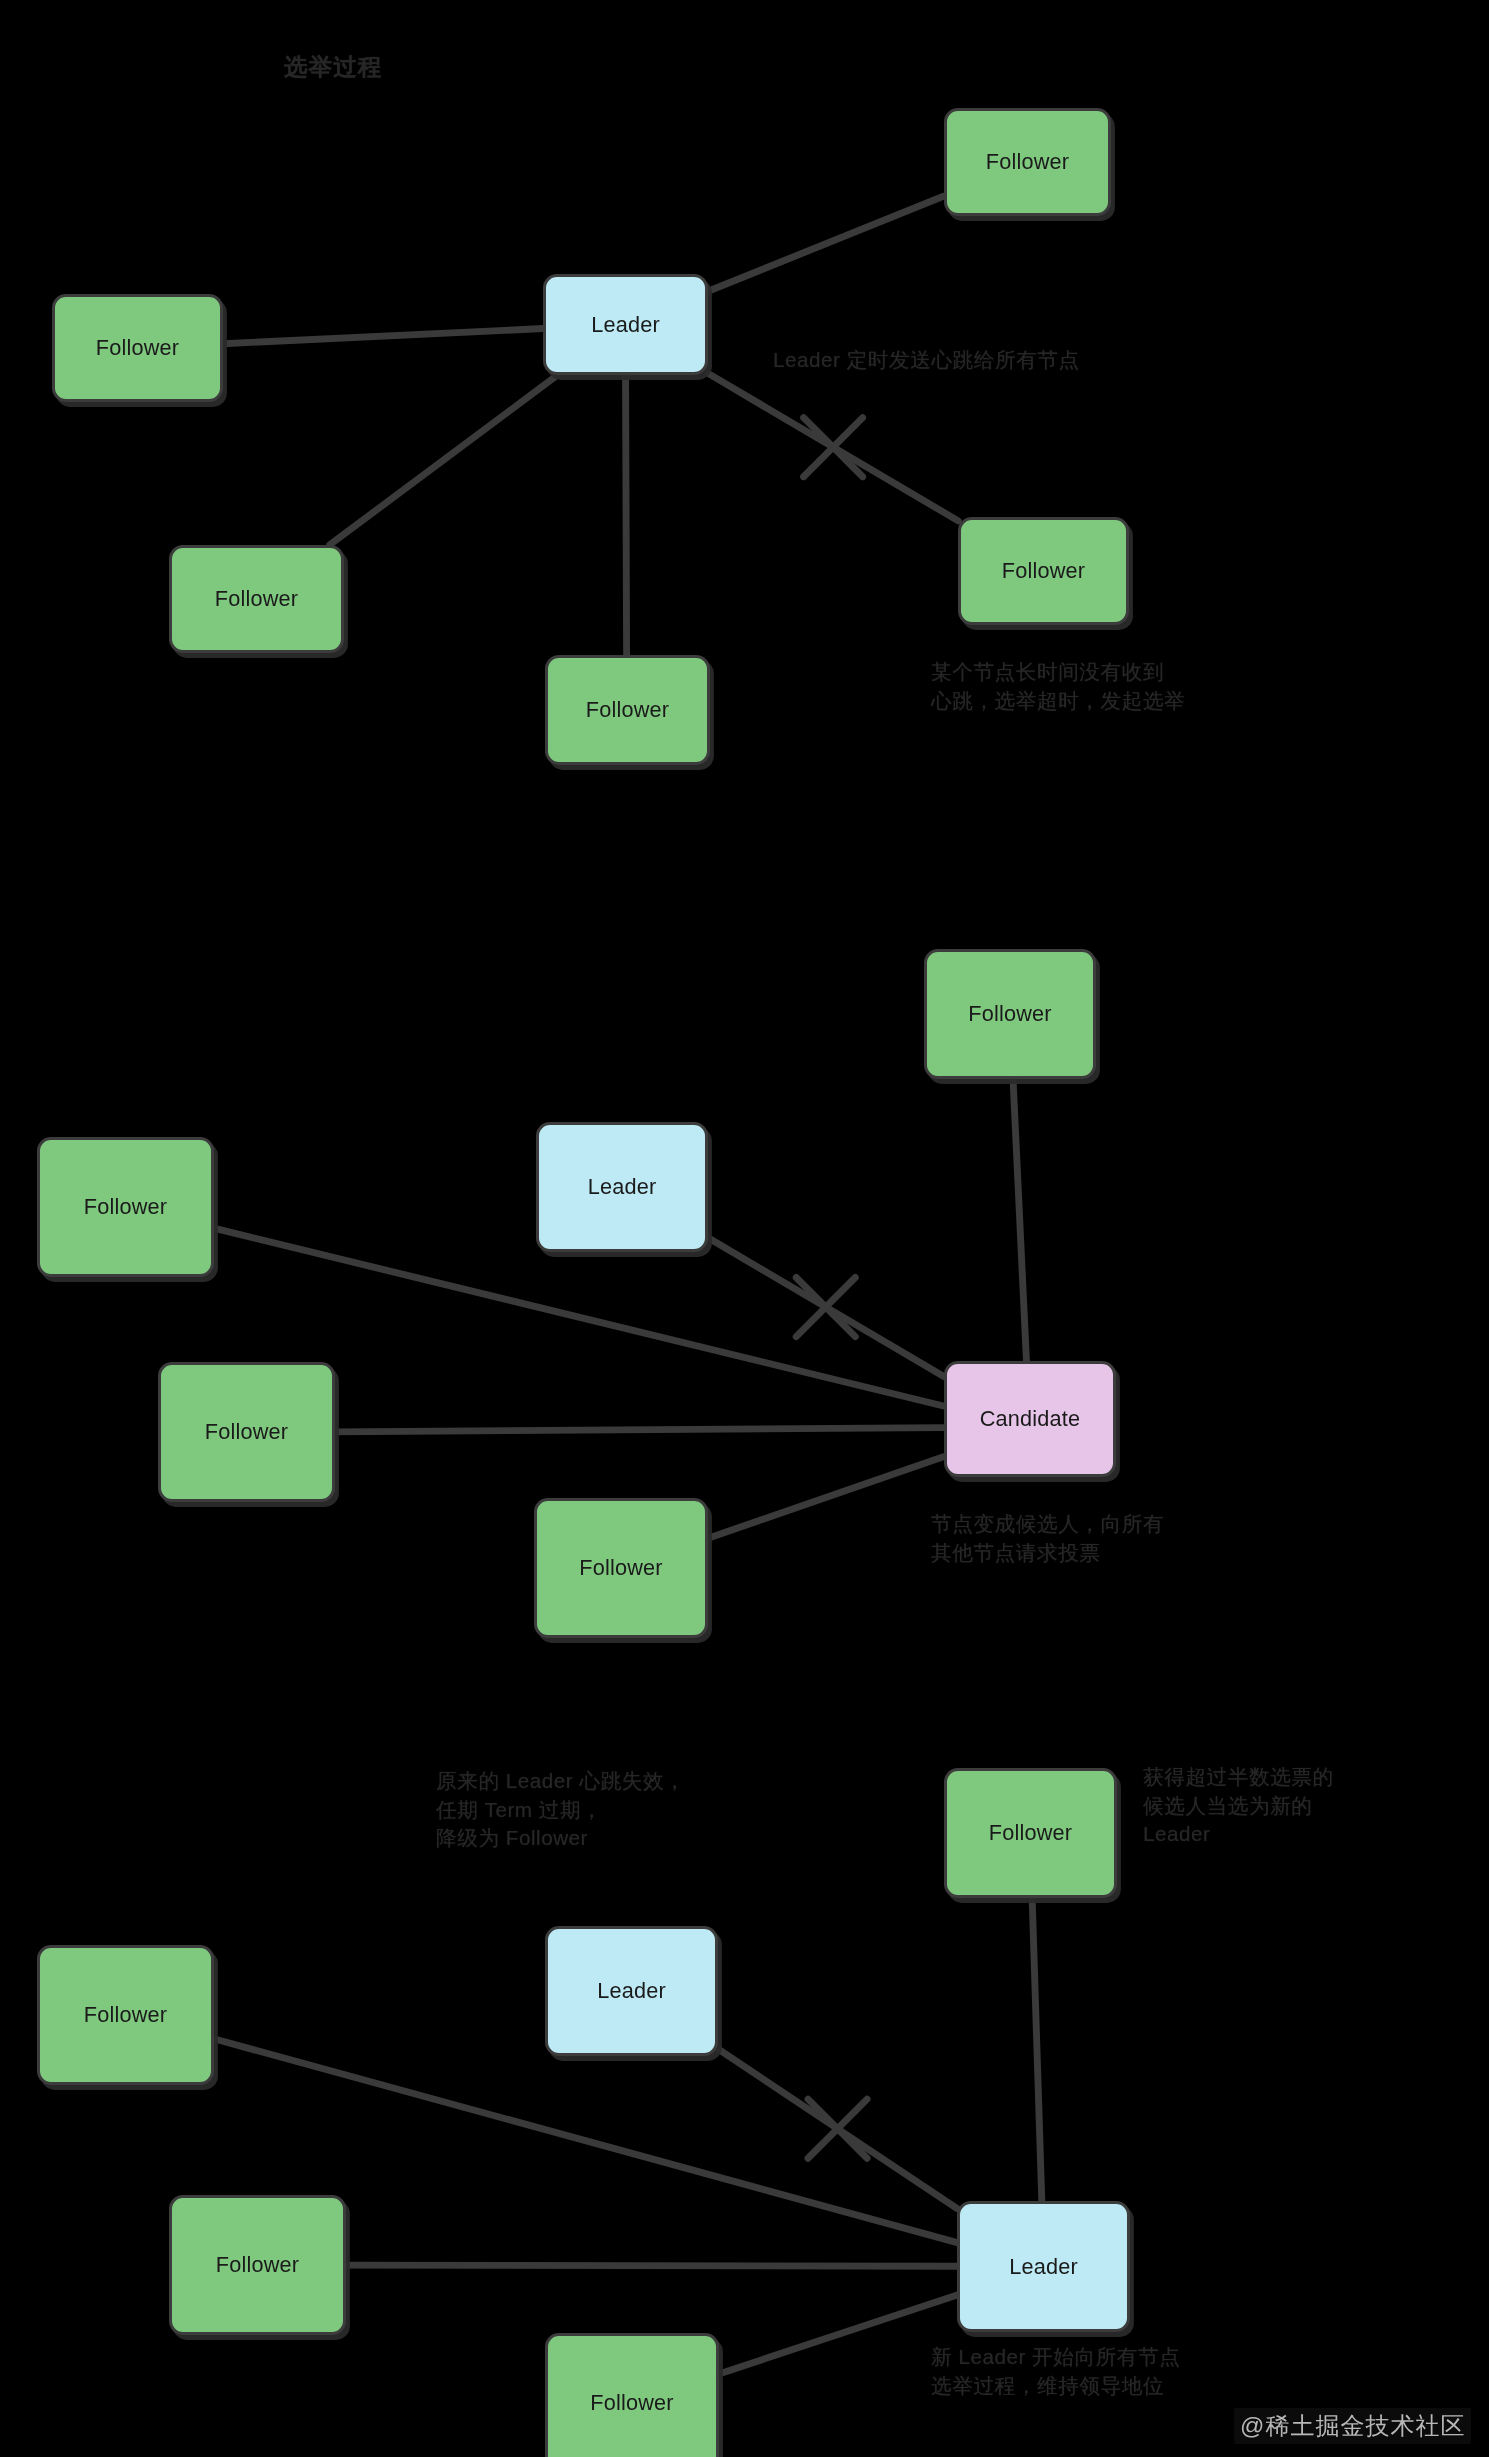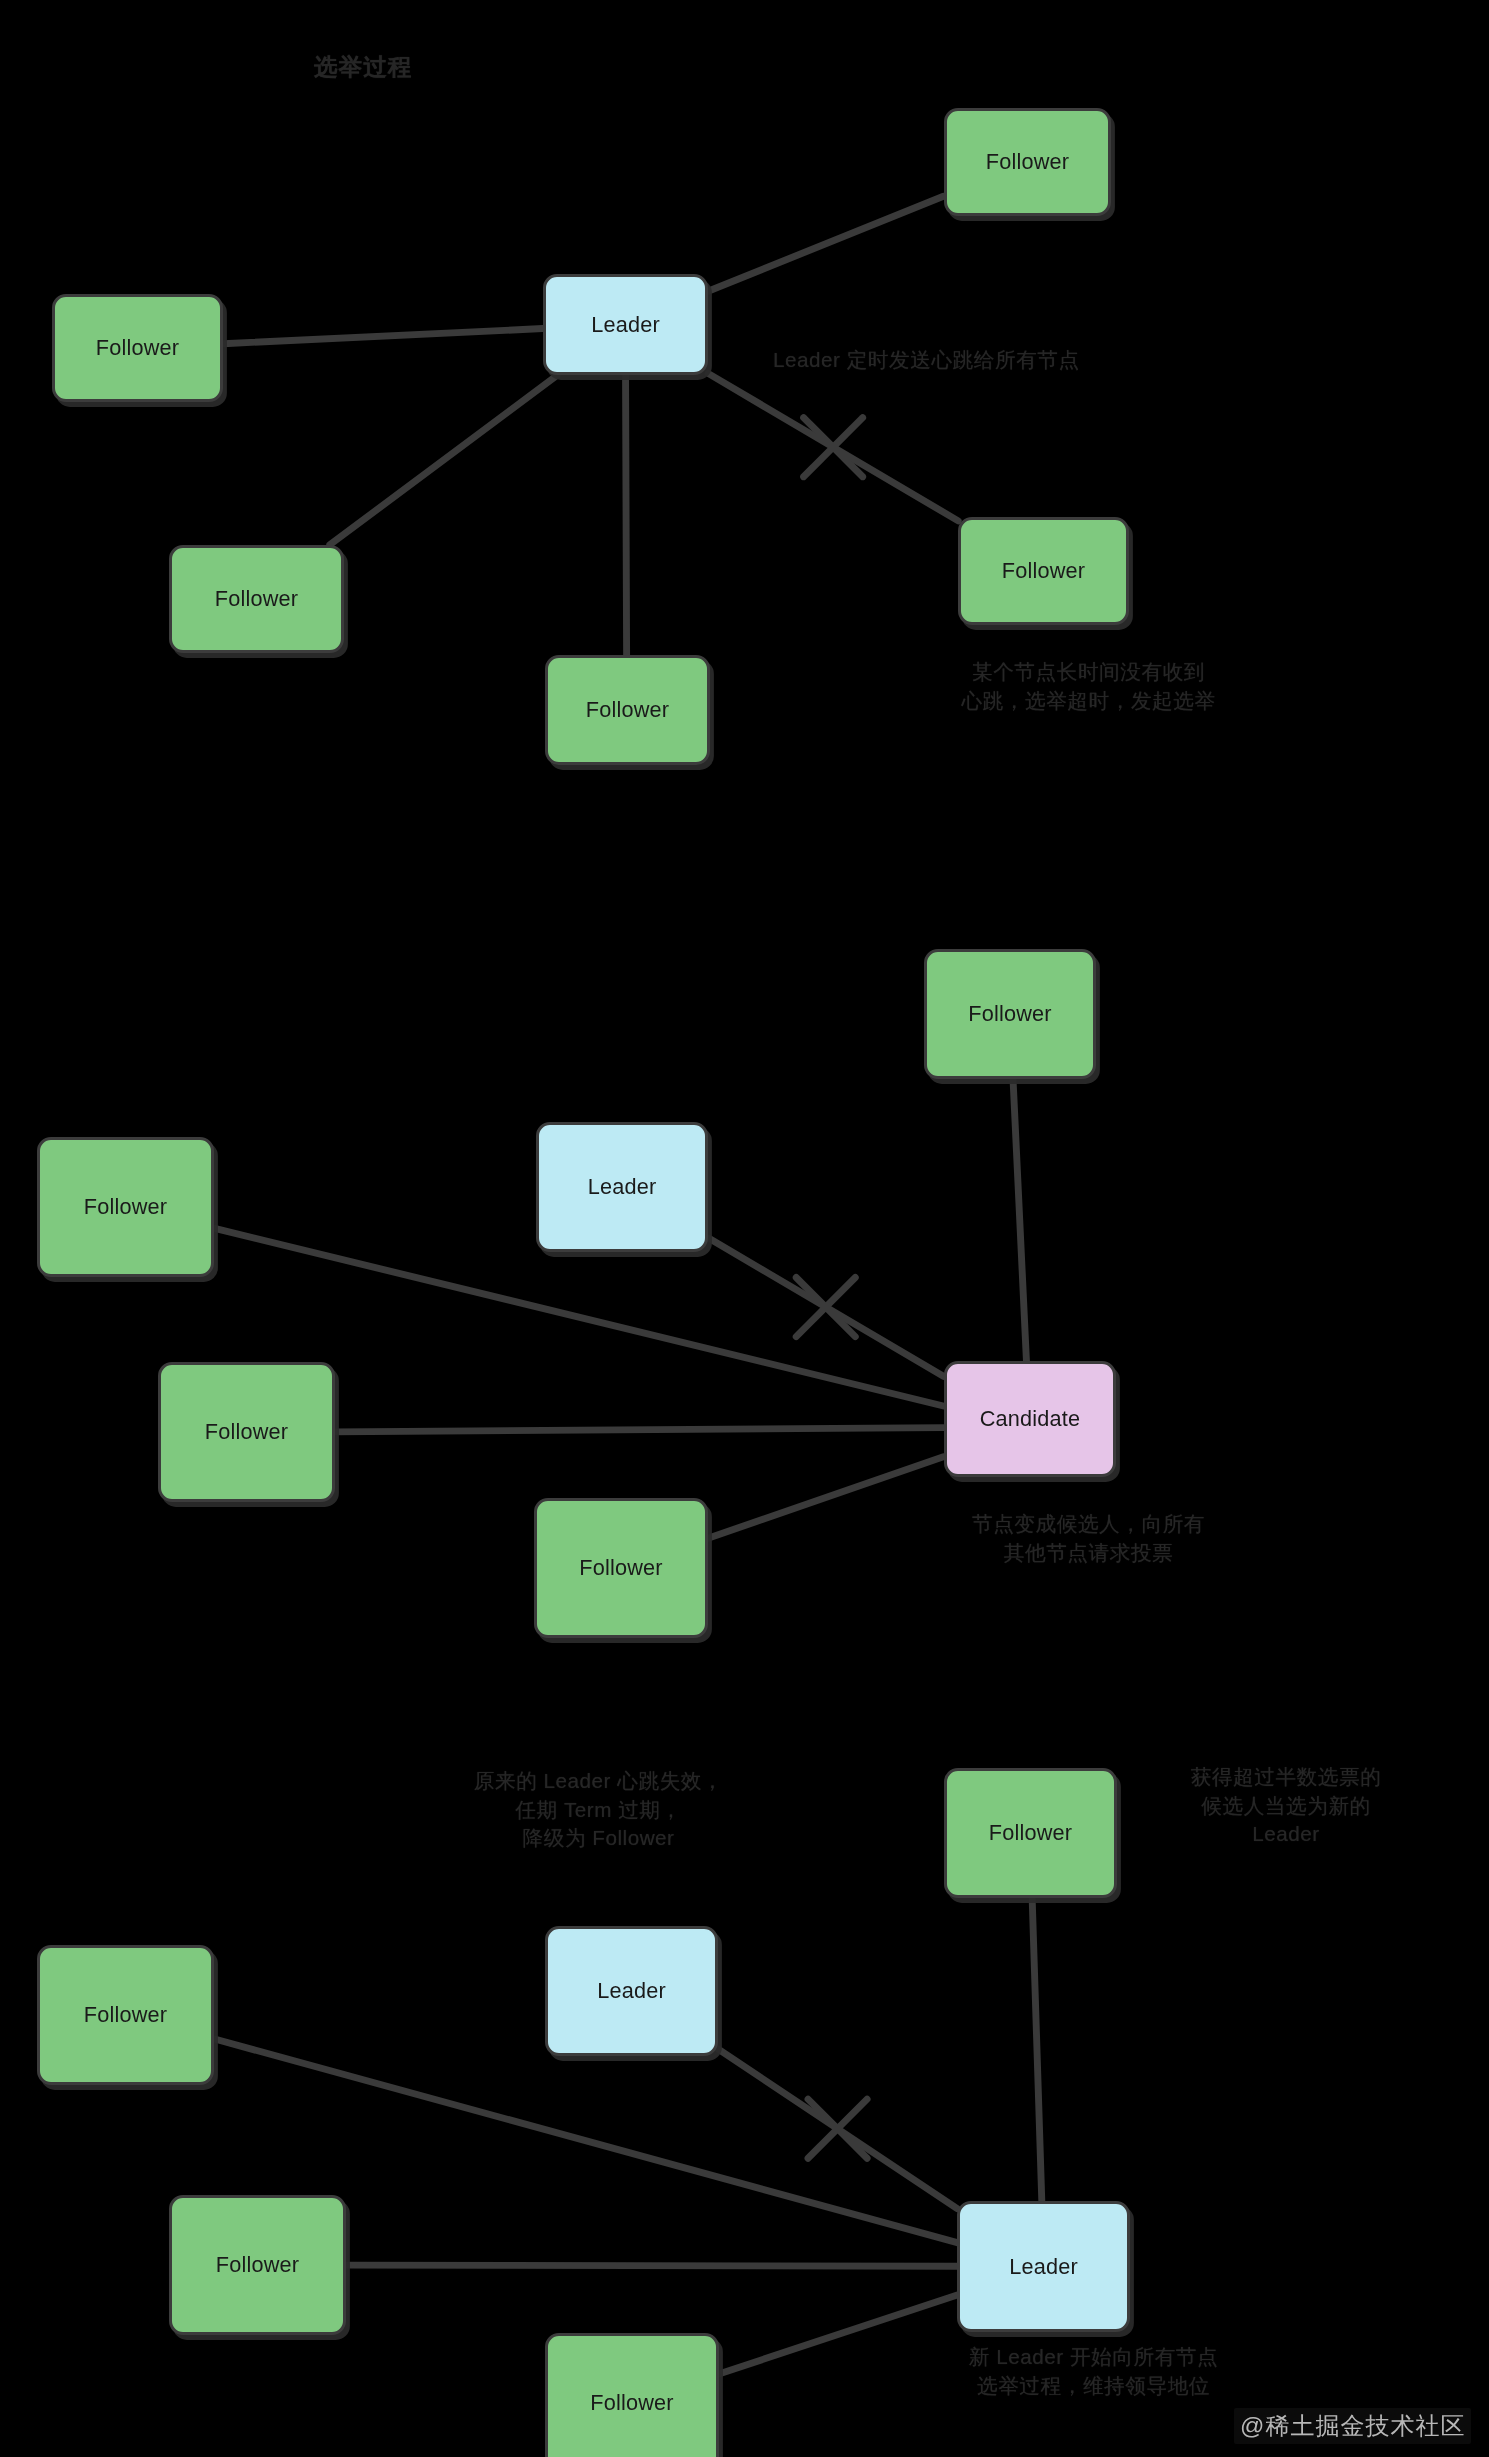--- a/index.html
+++ b/index.html
@@ -59,21 +59,20 @@
     white-space: pre-line;
     text-shadow: 0 0 1px #1f1f1f;
     filter: blur(0.3px);
   }
   .annot.title {
     font-size: 23.6px;
     font-weight: bold;
     letter-spacing: 1px;
   }
   .annot.center {
-    text-align: center;
   }
   .watermark {
     position: absolute;
     right: 17.7px;
     bottom: 13.8px;
     font-size: 24px;
     color: #d8d8d8;
     opacity: 0.85;
     letter-spacing: 1px;
     background: rgba(255,255,255,0.05);
@@ -164,21 +163,21 @@
         <span>Follower</span>
       </div>
       <div class="node leader" style="left: 957px; top: 2201px; width: 173px; height: 131px;">
         <span>Leader</span>
       </div>
       <div class="node follower" style="left: 545px; top: 2333px; width: 174px; height: 140px;">
         <span>Follower</span>
       </div>
     </div>
   <div id="annot-layer">
-      <div class="annot title" style="left: 314px; top: 51px; width: 256px;">选举过程</div>
+      <div class="annot title" style="left: 284px; top: 51px; width: 256px;">选举过程</div>
       <div class="annot" style="left: 773px; top: 346px; width: 414px;">Leader 定时发送心跳给所有节点</div>
       <div class="annot center" style="left: 931px; top: 658px; width: 315px;">某个节点长时间没有收到
 心跳，选举超时，发起选举</div>
       <div class="annot center" style="left: 931px; top: 1510px; width: 315px;">节点变成候选人，向所有
 其他节点请求投票</div>
       <div class="annot center" style="left: 436px; top: 1767px; width: 325px;">原来的 Leader 心跳失效，
 任期 Term 过期，
 降级为 Follower</div>
       <div class="annot center" style="left: 1143px; top: 1763px; width: 286px;">获得超过半数选票的
 候选人当选为新的

